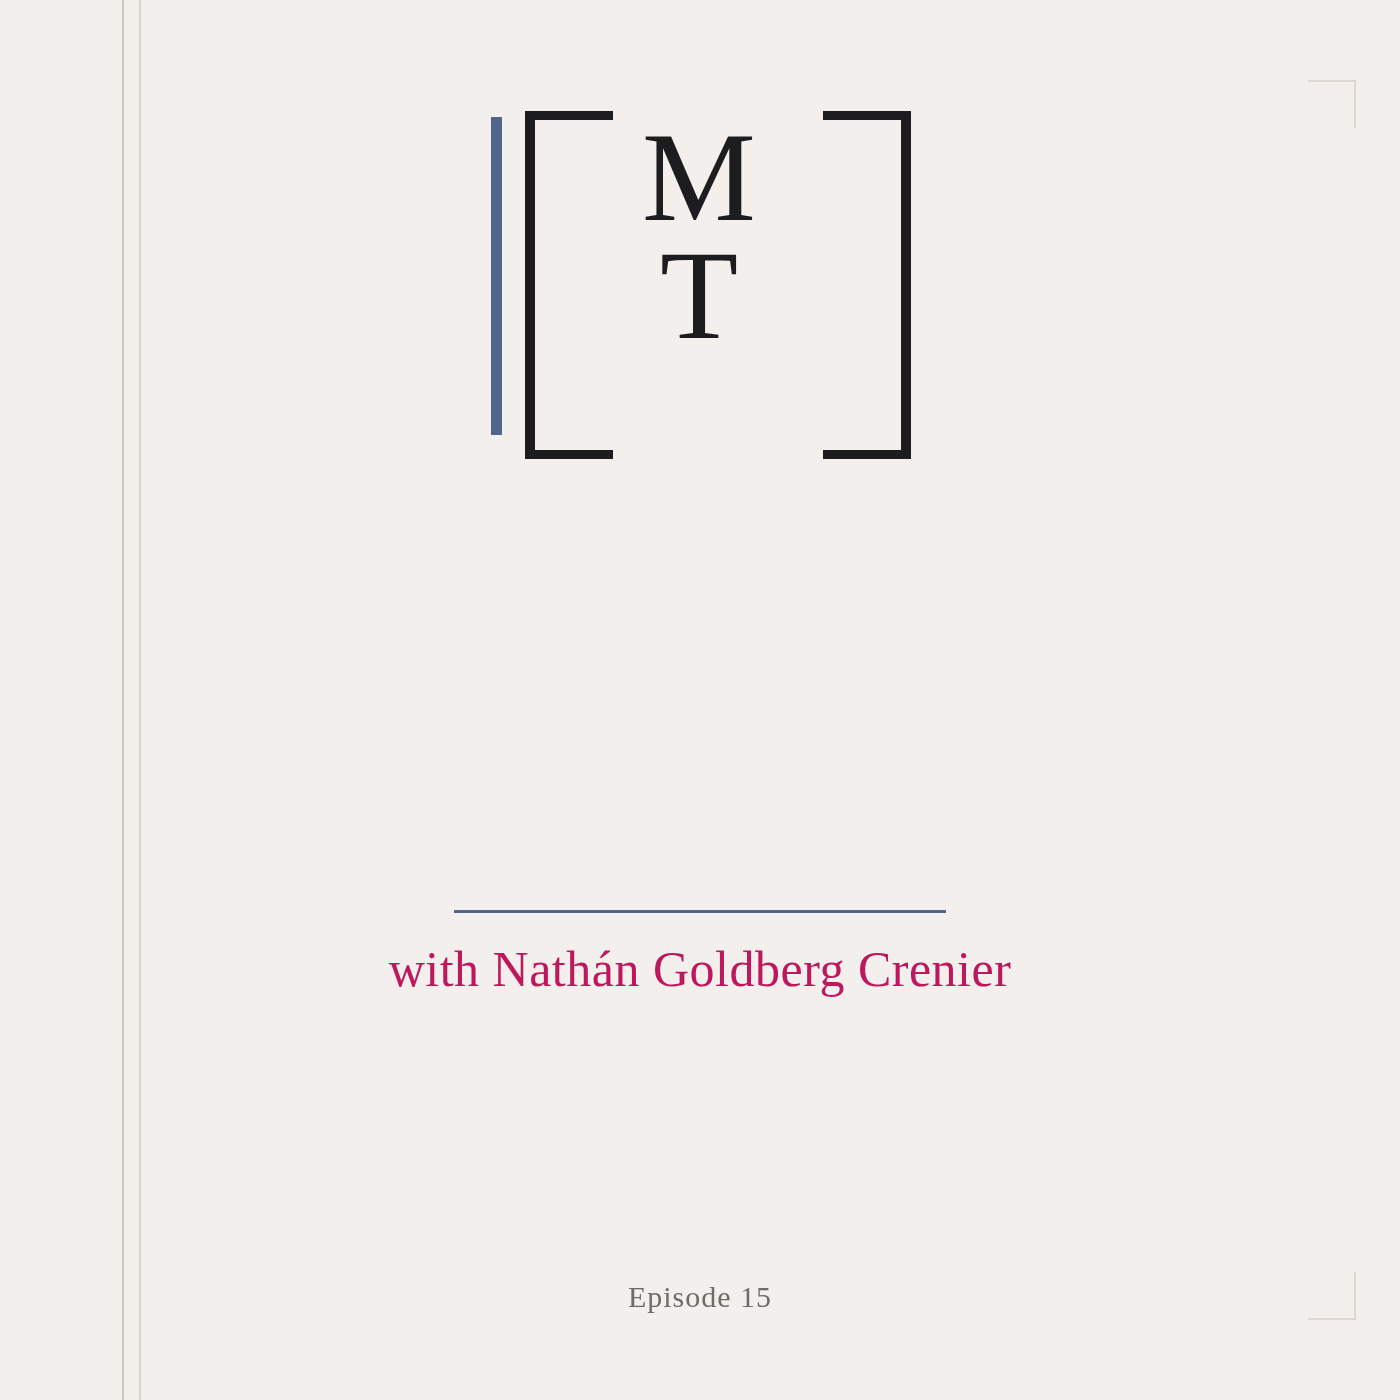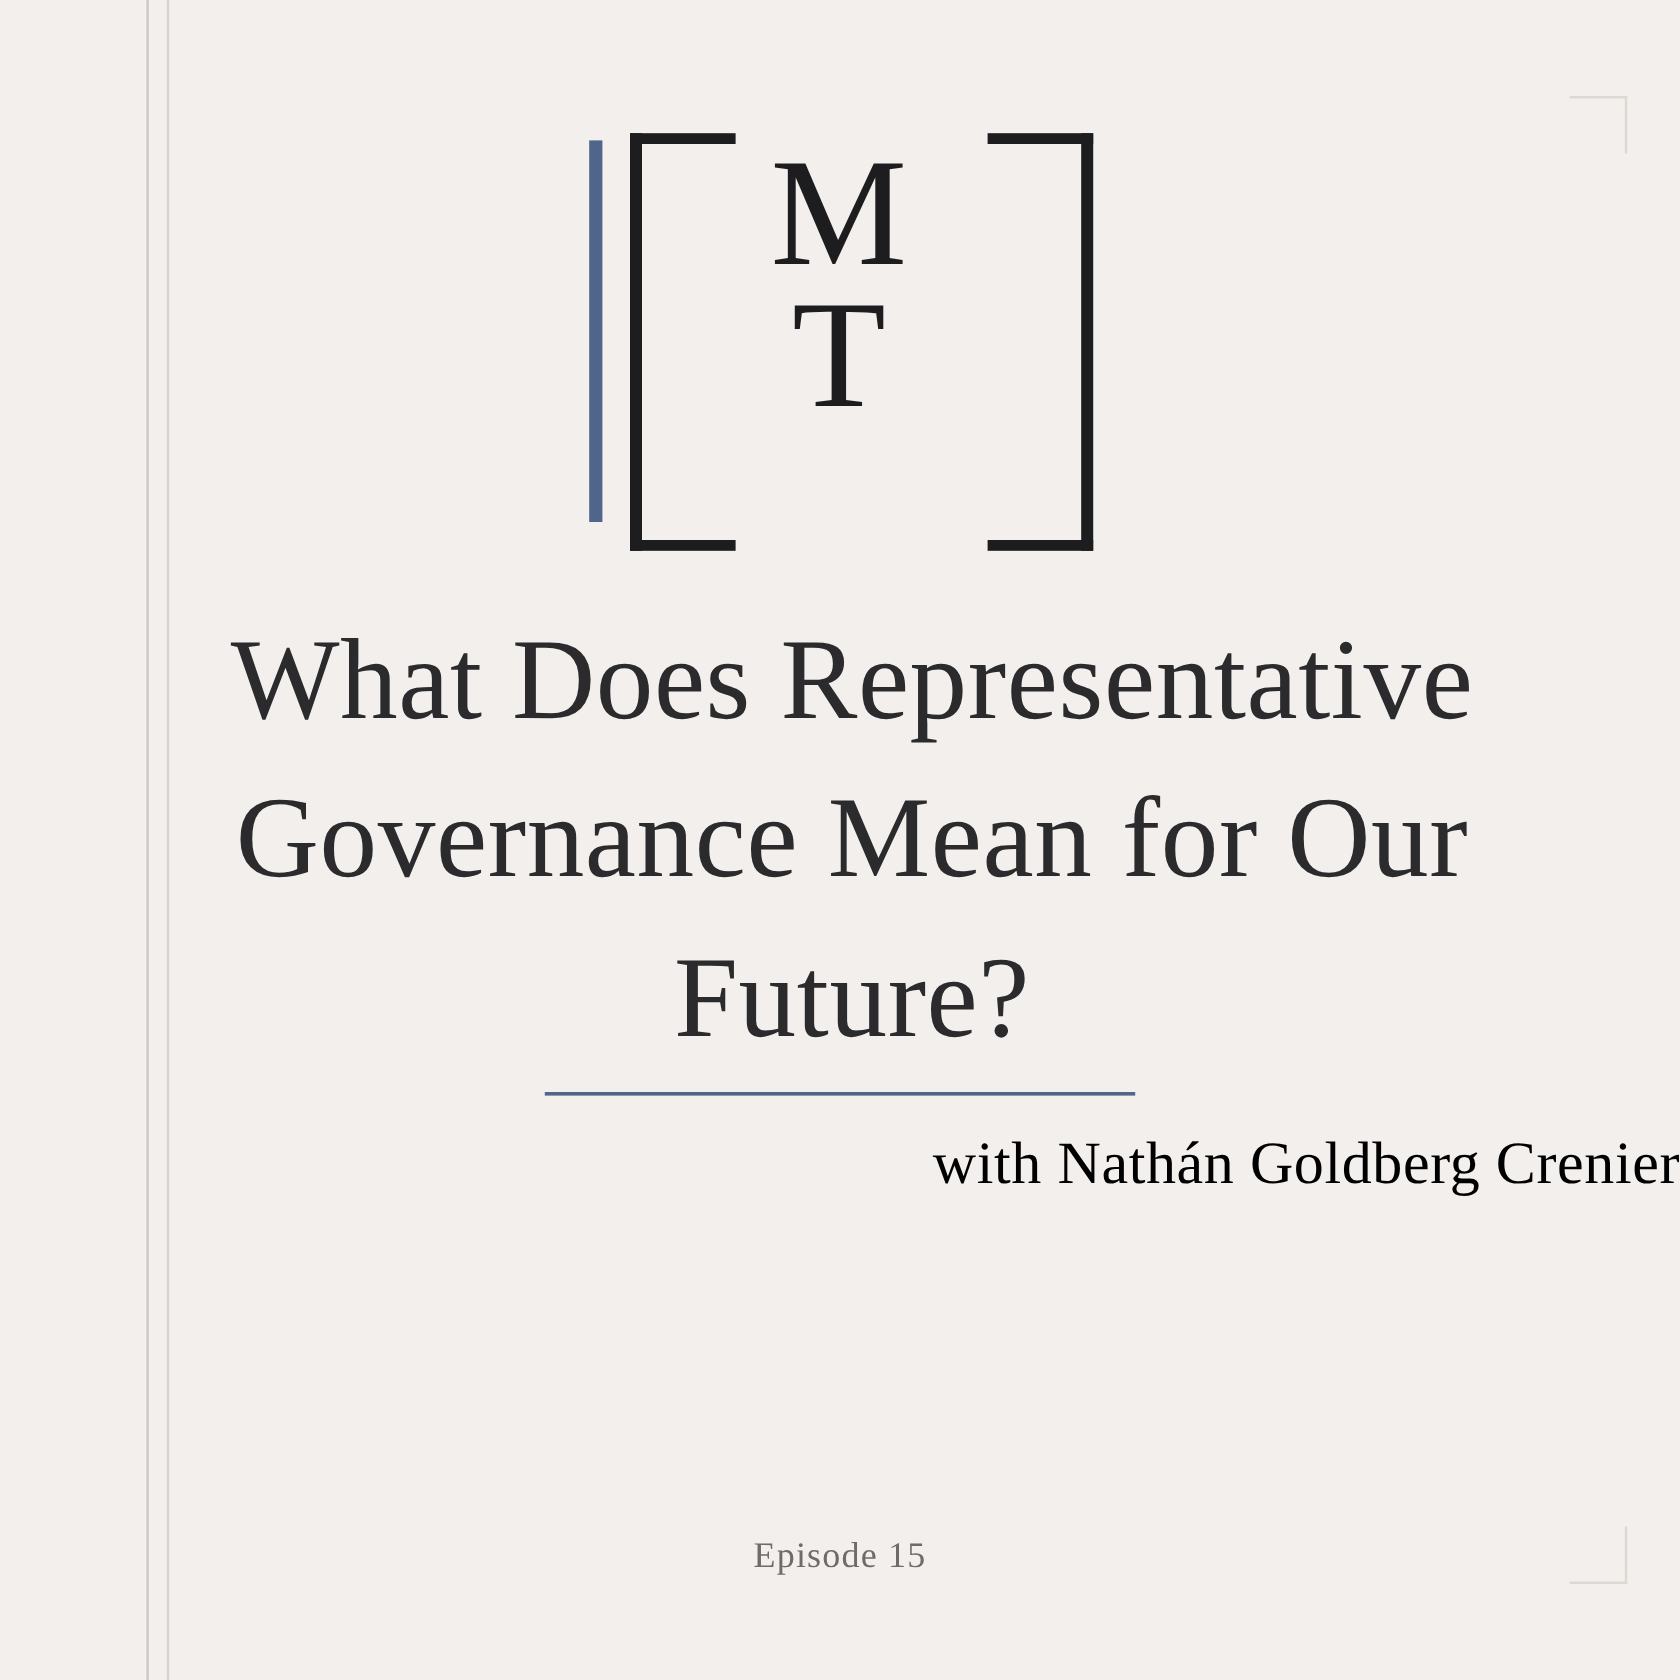--- a/index.html
+++ b/index.html
@@ -141,24 +141,24 @@
     width: 492px;
     height: 3px;
     background: #4f6589;
   }
 
   .subtitle {
     position: absolute;
     left: 0;
     right: 0;
     top: 940px;
-    text-align: right;
+    text-align: center;
     font-family: "Liberation Serif", serif;
     font-size: 50px;
-    color: #000000;
+    color: #be185d;
     letter-spacing: 0.5px;
   }
 
   .episode {
     position: absolute;
     left: 0;
     right: 0;
     top: 1232px;
     text-align: center;
     font-family: "Liberation Serif", serif;
@@ -184,21 +184,20 @@
       <div class="logo-accent-bar"></div>
       <div class="bracket left"></div>
       <div class="bracket right"></div>
       <div class="logo-letters">
         <span class="m">M</span>
         <span class="t">T</span>
       </div>
     </div>
   </div>
 
-  <div class="title">What Does Representative Governance Mean for Our Future?</div>
 
   <div class="divider"></div>
 
   <div class="subtitle">with Nathán Goldberg Crenier</div>
 
   <div class="episode">Episode 15</div>
 
 </div>
 
 </body></html>

